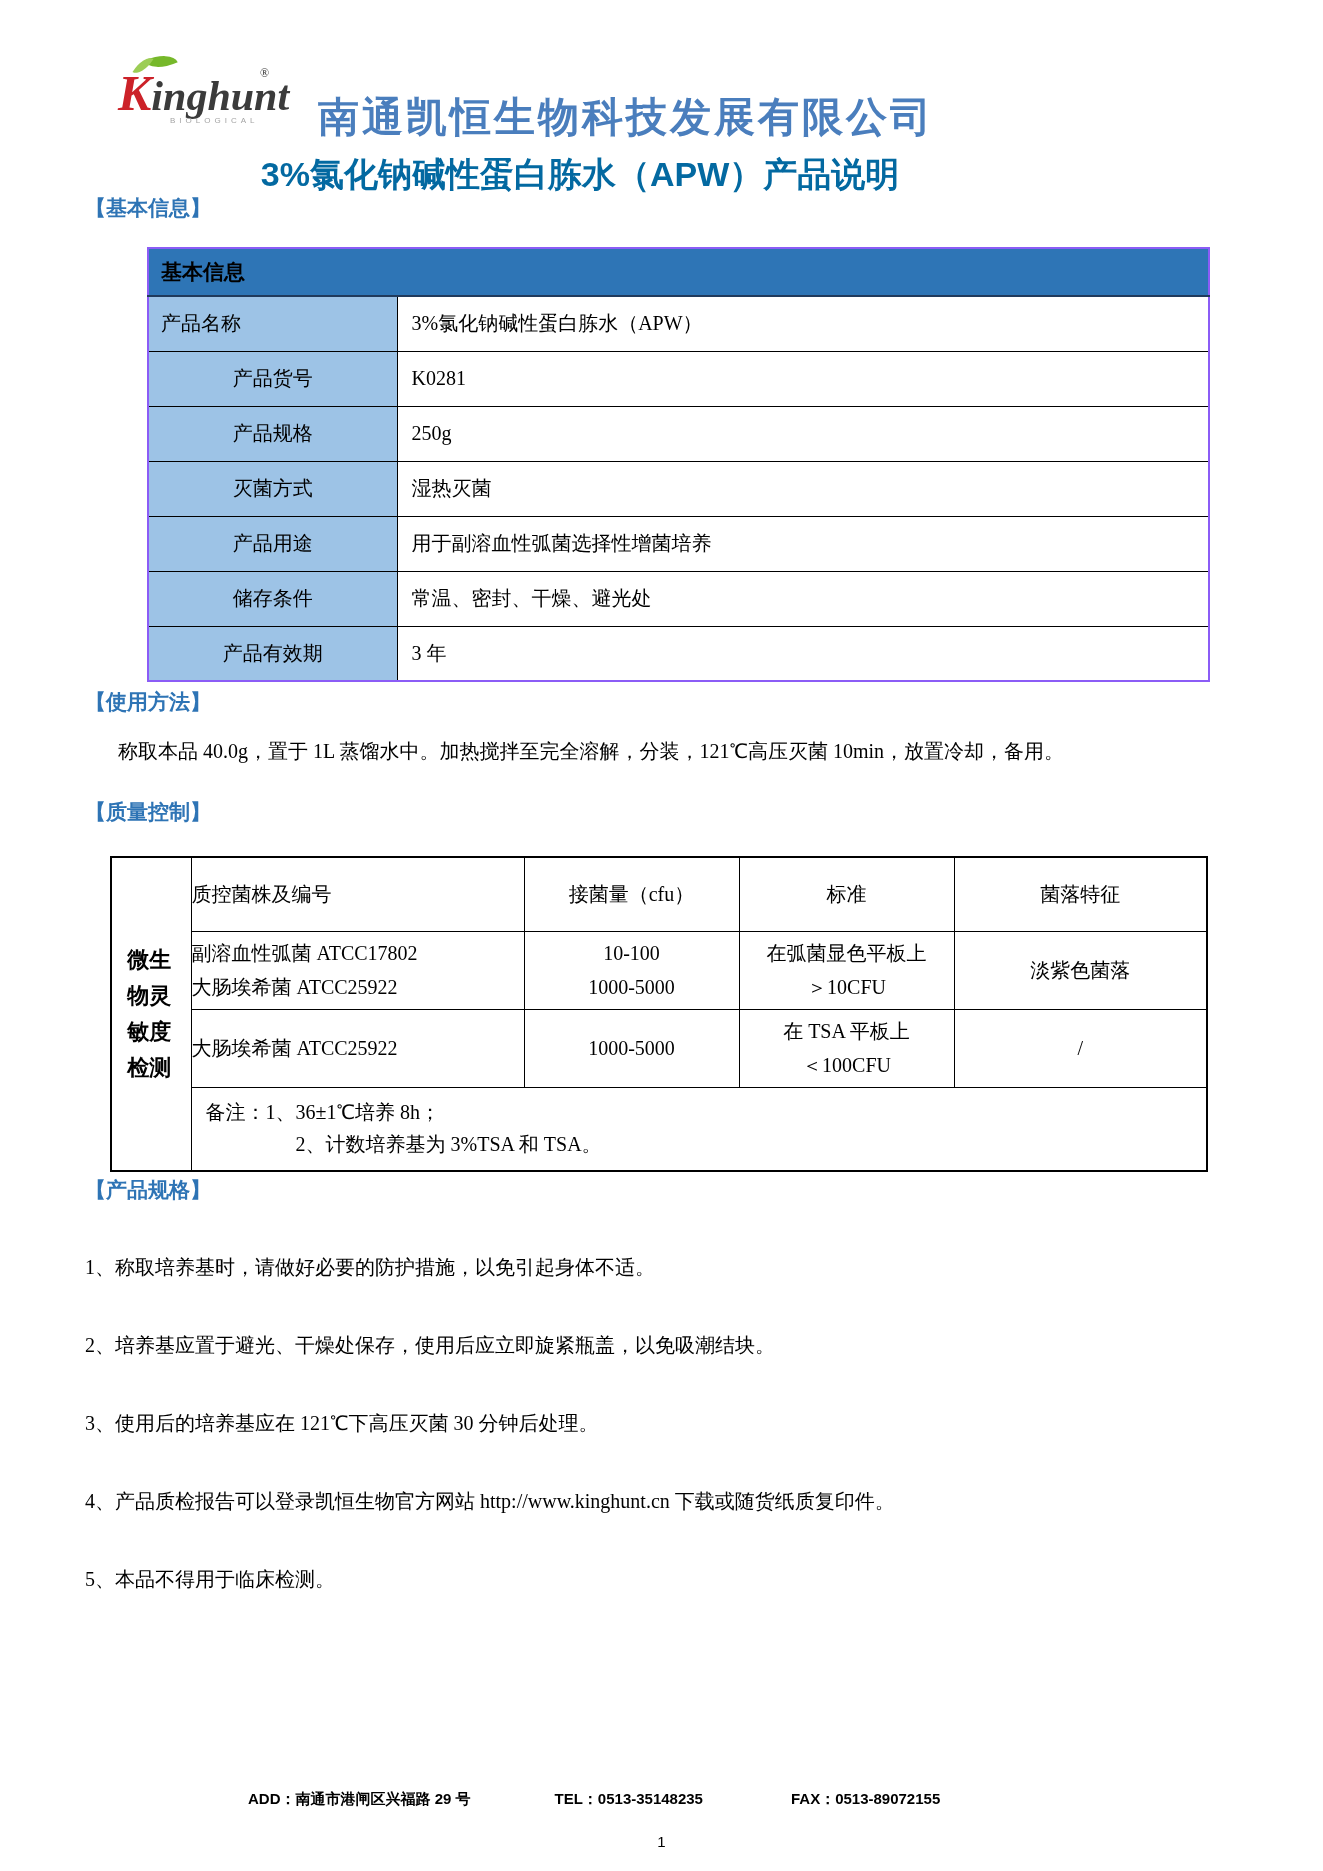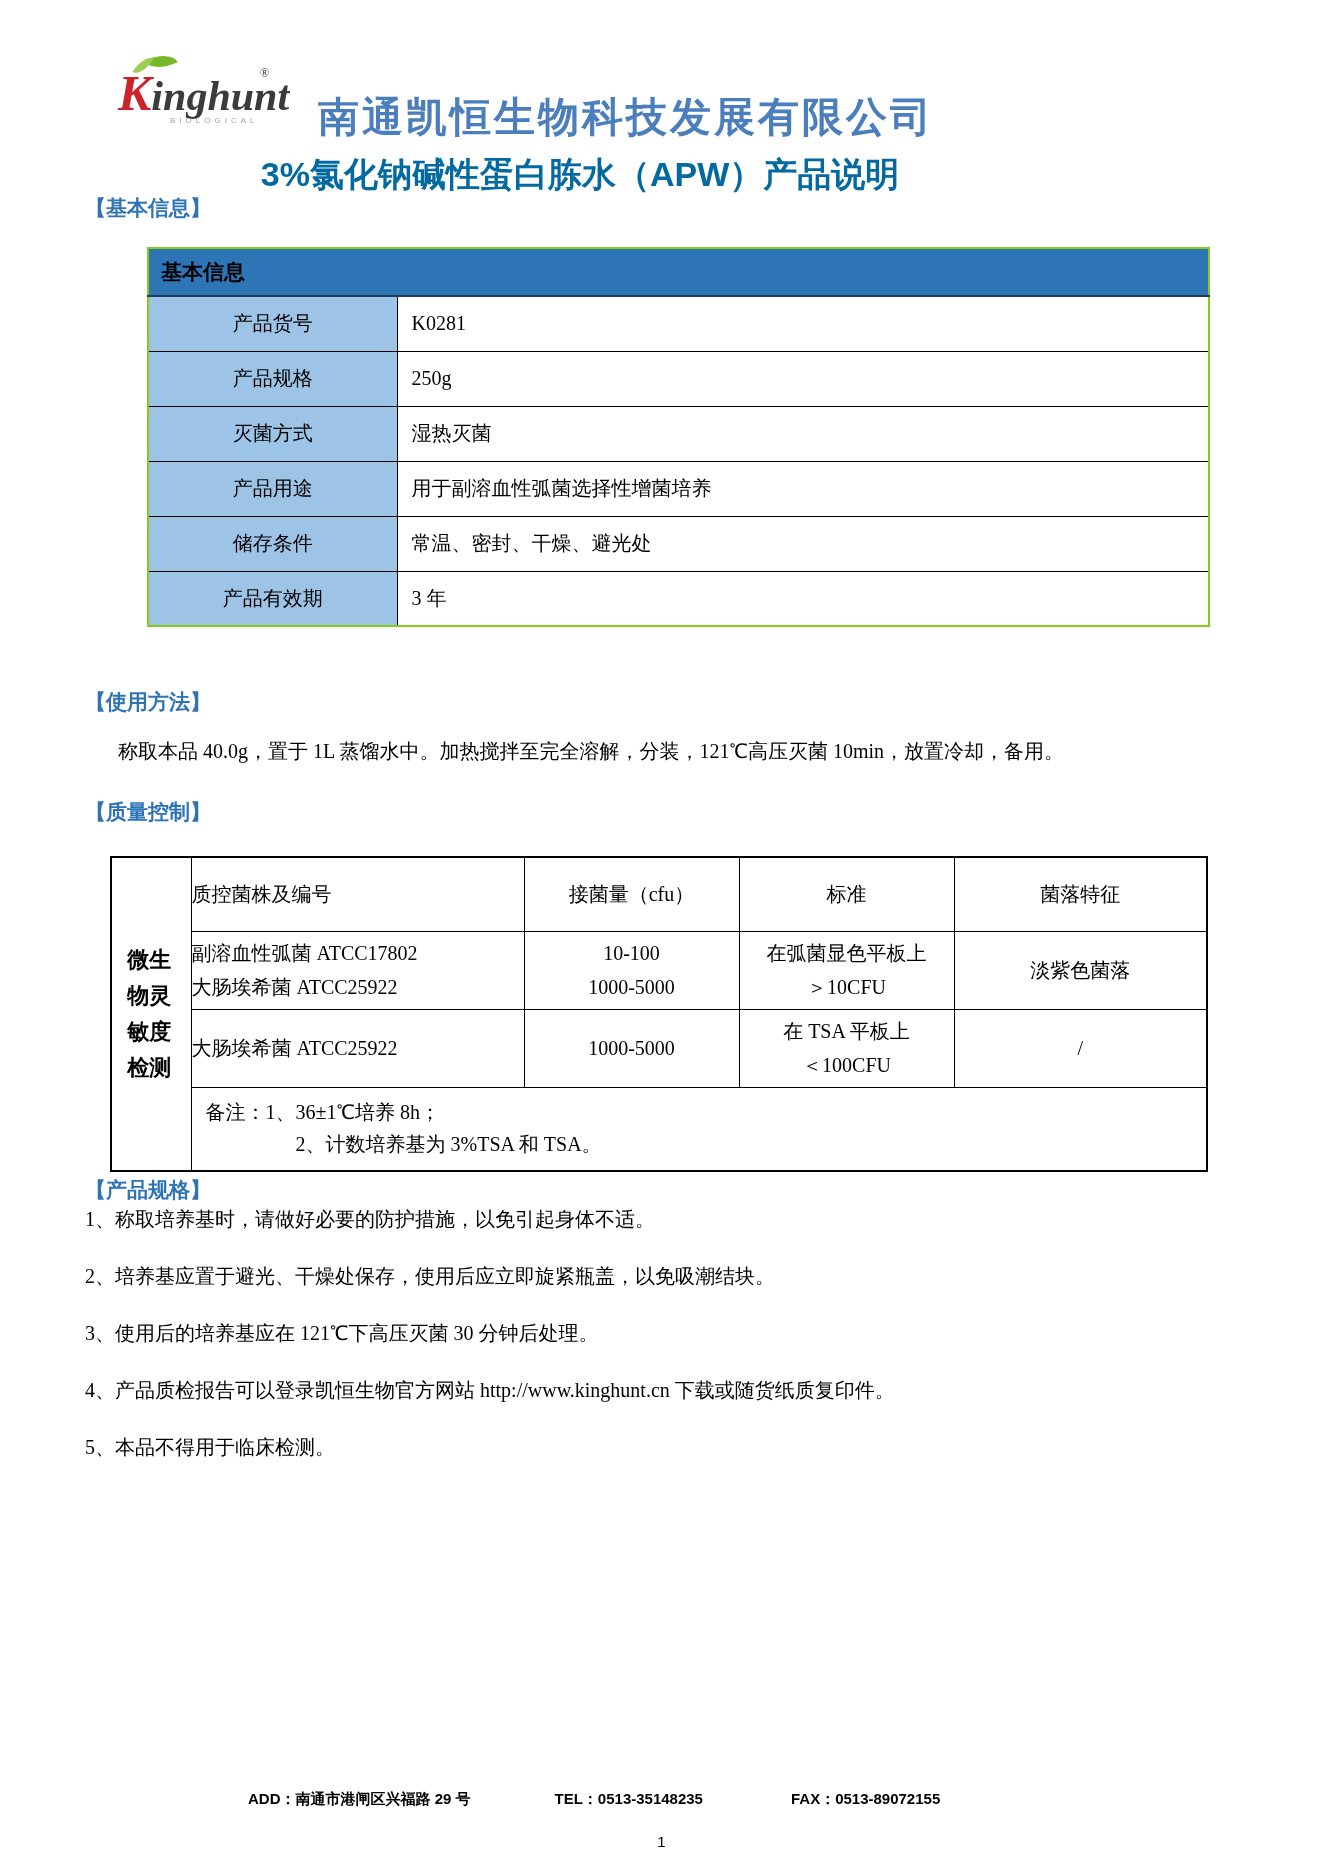--- a/index.html
+++ b/index.html
@@ -32,21 +32,21 @@
   .sec { position:absolute; left:85px; font-family:"Liberation Sans", sans-serif;
     font-weight:bold; font-size:21px; color:#2e74b5; white-space:nowrap; }
   .sec-basic  { top:194px; }
   .sec-usage  { top:688px; }
   .sec-qc     { top:798px; }
   .sec-notes  { top:1176px; }
 
   
   table { border-collapse:collapse; }
   .basic-table { position:absolute; left:147px; top:247px; width:1063px;
-    border:2px solid #84cc16; font-size:20px; }
+    border:2px solid #8b5cf6; font-size:20px; }
   .basic-table td { border:1px solid #000; }
   .basic-table .bt-head { height:48px; background:#2e75b6; font-family:"Liberation Sans", sans-serif;
     font-weight:bold; font-size:21px; color:#000; padding-left:12px; border-bottom:2px solid #203a5c; }
   .basic-table .bt-label { width:249px; height:55px; background:#9dc3e6; text-align:center; }
   .basic-table .bt-label.left { text-align:left; padding-left:12px; }
   .basic-table .bt-value { background:#fff; text-align:left; padding-left:14px; }
 
   
   .usage-text { position:absolute; left:118px; top:736px; width:1100px; font-size:20px; line-height:30px; }
 
@@ -63,21 +63,21 @@
   .qc-table .col-colony { width:253px; }
   .qc-table .qc-head { height:74px; font-weight:normal; }
   .qc-table .qc-row { height:78px; }
   .pre { white-space:pre-line; line-height:34px; }
   .qc-remark { text-align:left !important; padding:8px 0 10px 14px; }
   .remark-l1 { line-height:32px; }
   .remark-l2 { line-height:32px; padding-left:90px; }
 
   
   .notes { position:absolute; left:85px; top:1204px; width:1150px; font-size:20px; }
-  .note-item { margin-bottom:27px; line-height:30px; }
+  .note-item { margin-bottom:27px; line-height:30px;margin-top:48px; }
 
   
   .footer { position:absolute; left:248px; top:1790px; width:900px;
     font-family:"Liberation Sans", sans-serif; font-weight:bold; font-size:15px; color:#000; white-space:nowrap; }
   .footer .f-tel { margin-left:84px; }
   .footer .f-fax { margin-left:88px; }
   .page-number { position:absolute; left:0; top:1833px; width:1323px; text-align:center;
     font-family:"Liberation Sans", sans-serif; font-size:15px; }
 </style>
 </head>
@@ -95,20 +95,24 @@
 
   <div class="company-name">南通凯恒生物科技发展有限公司</div>
   <div class="doc-title">3%氯化钠碱性蛋白胨水（APW）产品说明</div>
 
   <div class="sec sec-basic">【基本信息】</div>
 
   <table class="basic-table">
     <tbody>
         <tr>
       <td class="bt-head" colspan="2">基本信息</td>
+    </tr>
+    <tr>
+      <td class="bt-label left">产品名称</td>
+      <td class="bt-value">3%氯化钠碱性蛋白胨水（APW）</td>
     </tr>
     <tr>
       <td class="bt-label">产品货号</td>
       <td class="bt-value">K0281</td>
     </tr>
     <tr>
       <td class="bt-label">产品规格</td>
       <td class="bt-value">250g</td>
     </tr>
     <tr>

